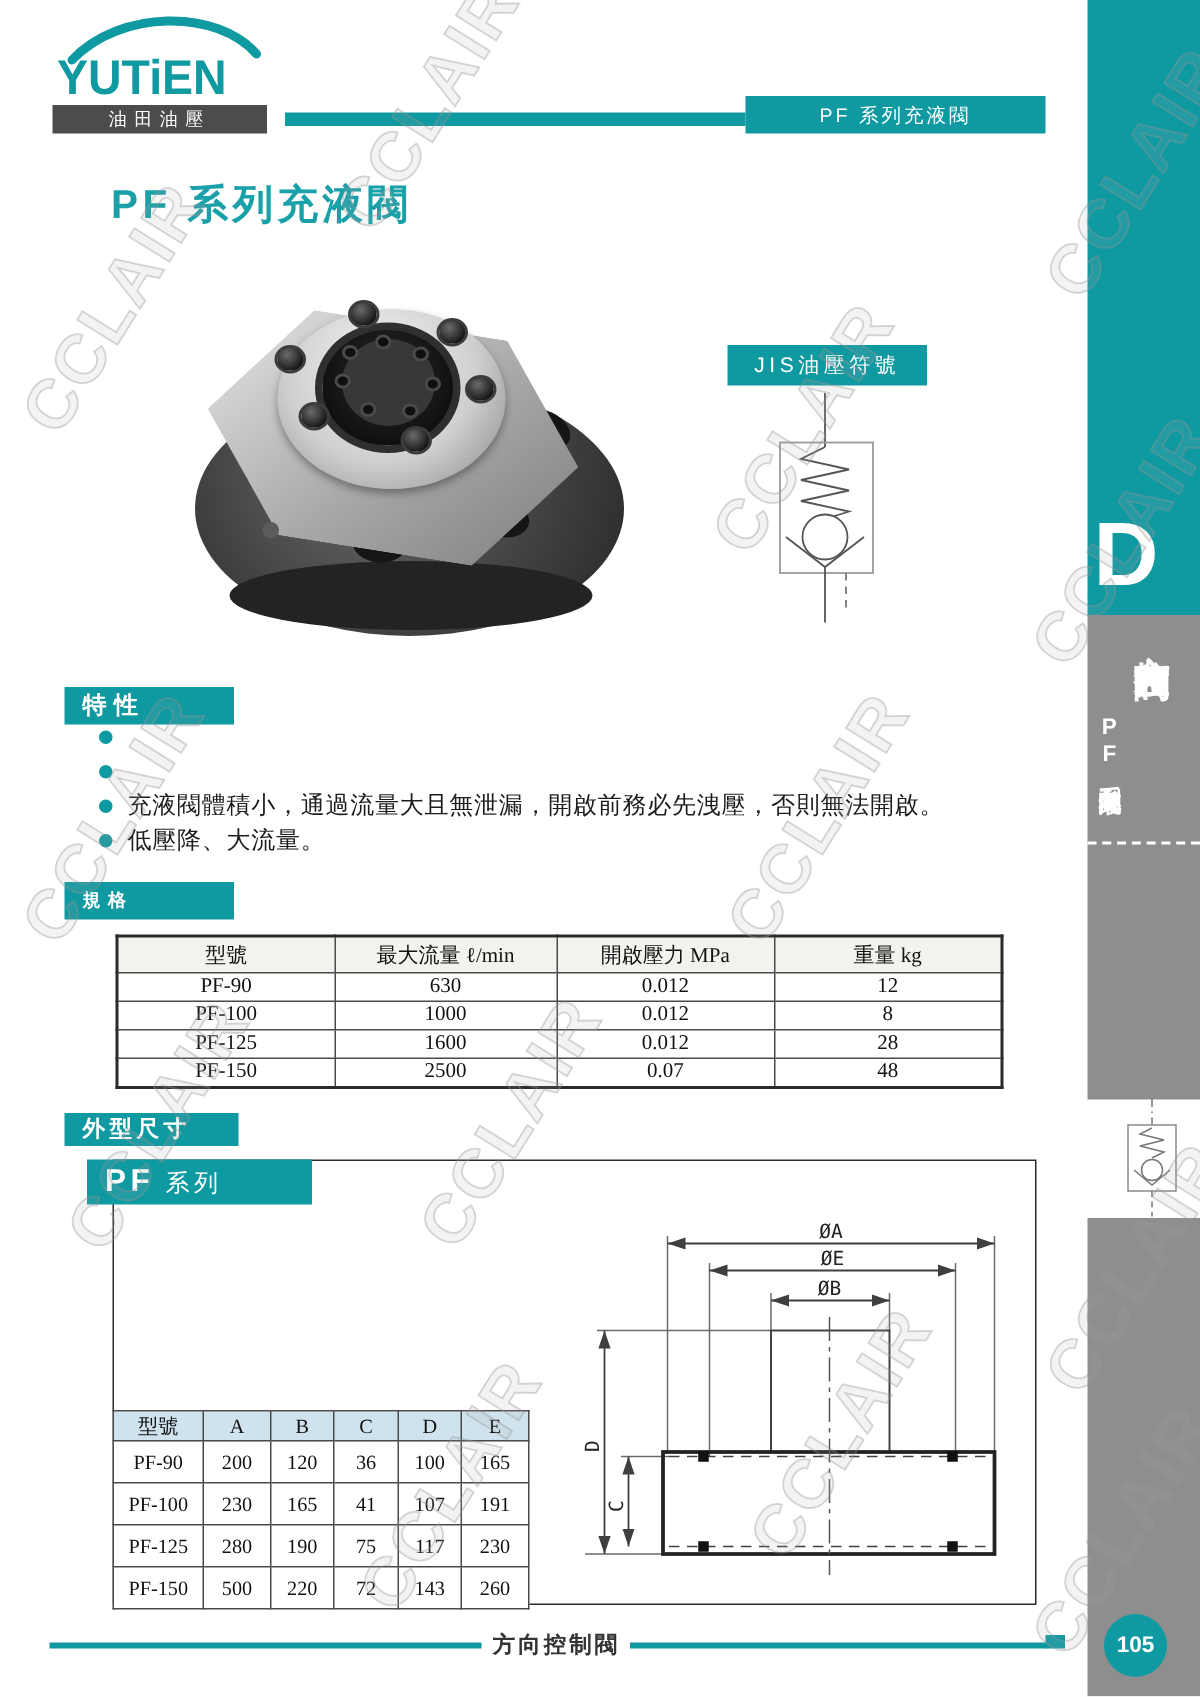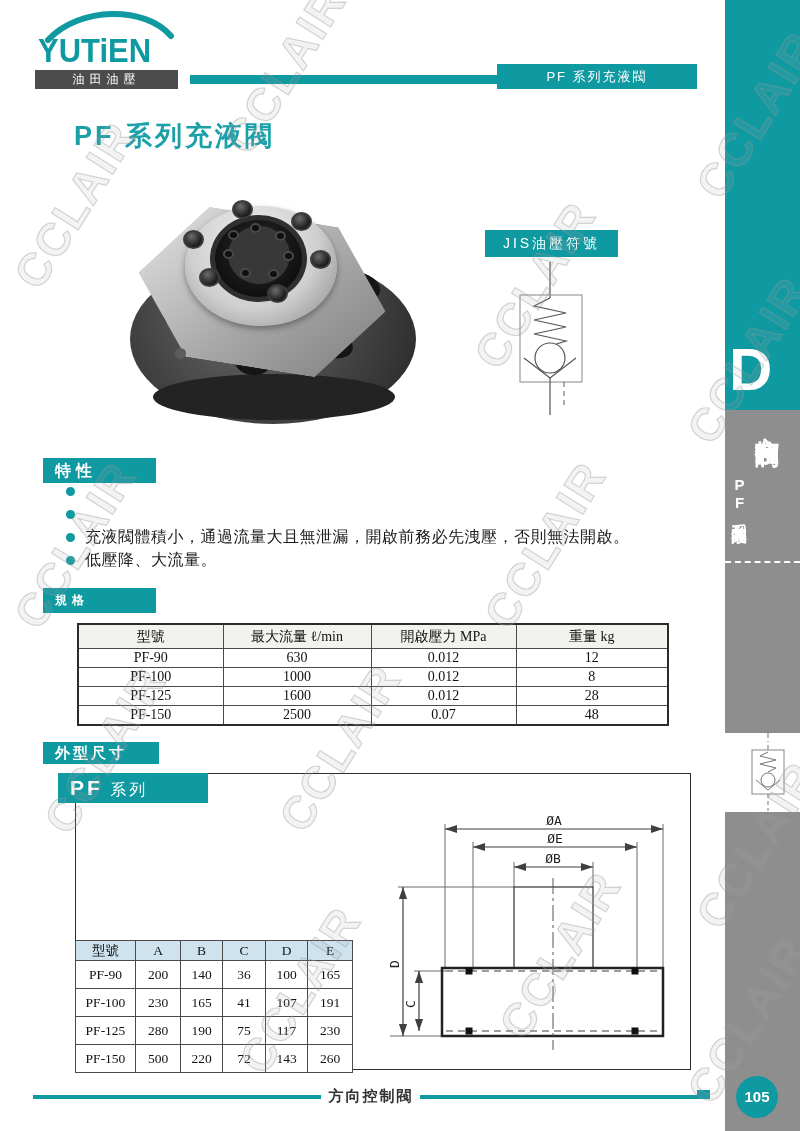--- a/index.html
+++ b/index.html
@@ -300,21 +300,21 @@
         <th>B</th>
         <th>C</th>
         <th>D</th>
         <th>E</th>
       </tr>
     </thead>
     <tbody>
       <tr>
         <td>PF-90</td>
         <td>200</td>
-        <td>140</td>
+        <td>120</td>
         <td>36</td>
         <td>100</td>
         <td>165</td>
       </tr>
       <tr>
         <td>PF-100</td>
         <td>230</td>
         <td>165</td>
         <td>41</td>
         <td>107</td>

